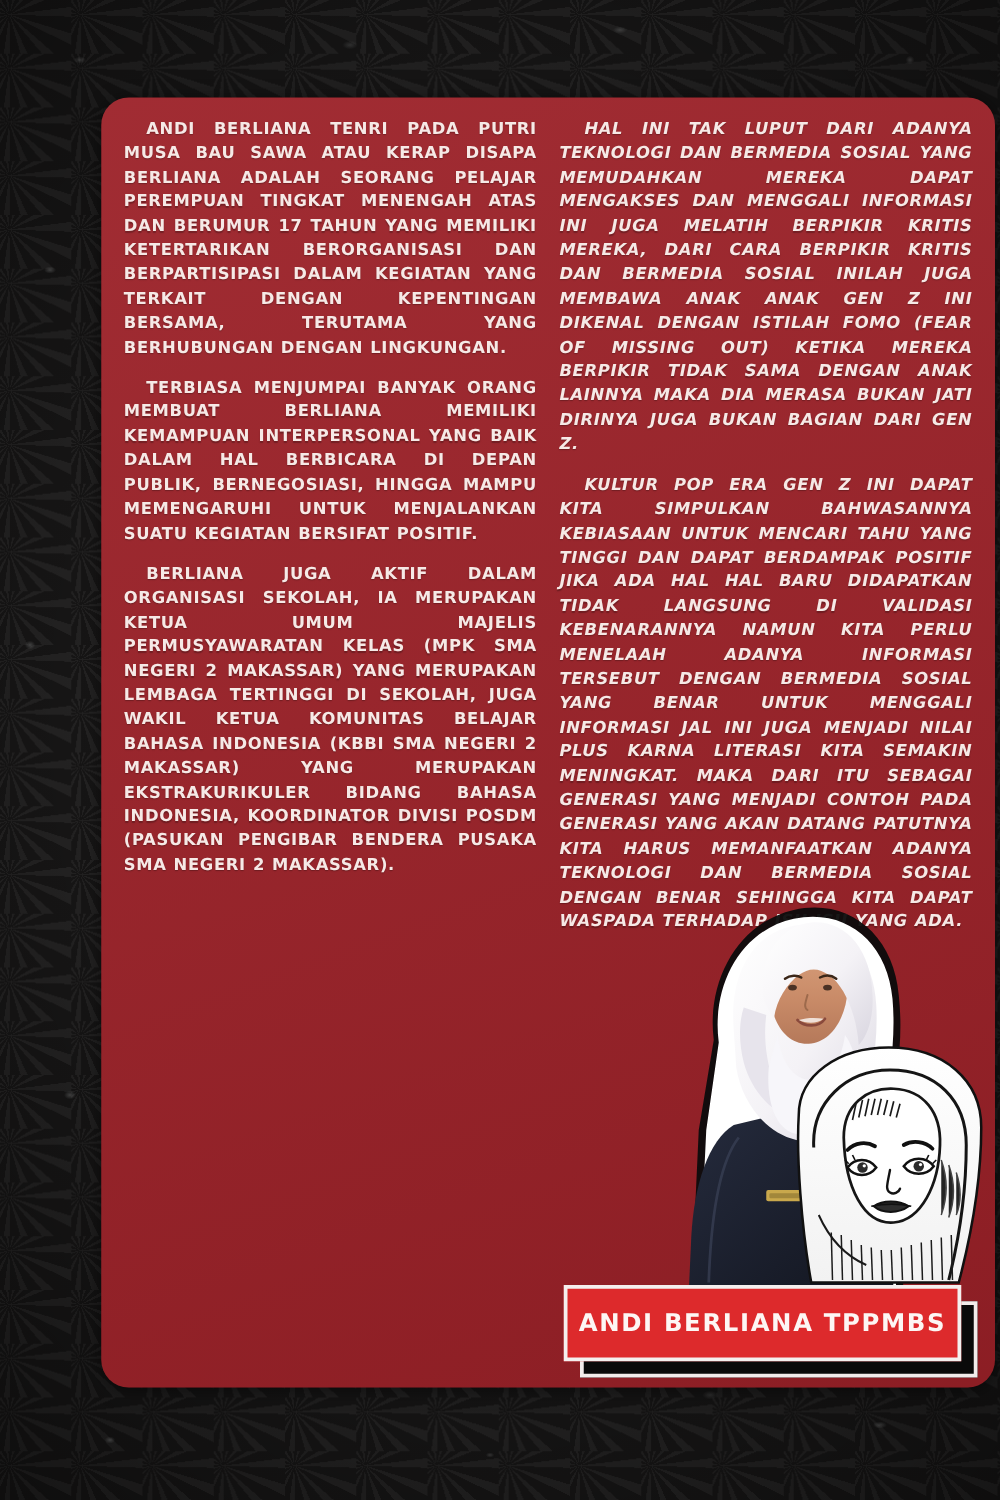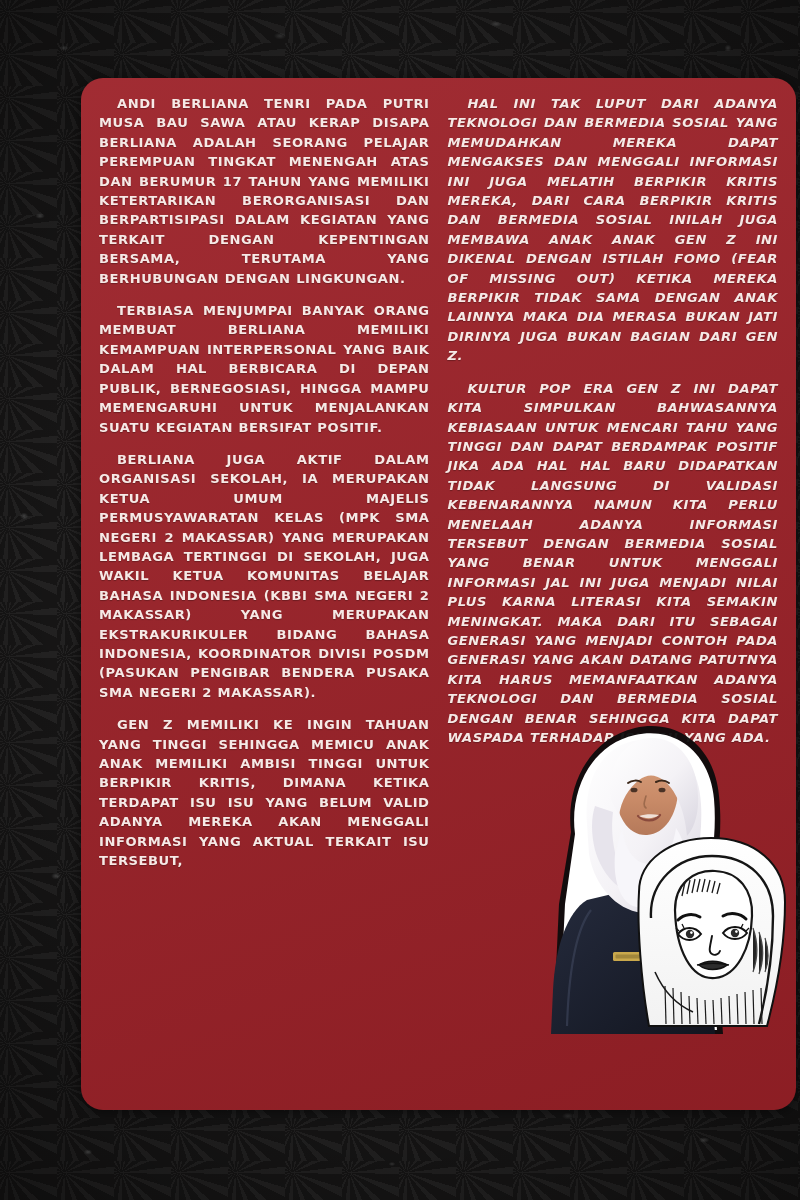--- a/index.html
+++ b/index.html
@@ -188,21 +188,20 @@
 
   <div id="card">
     <div class="card-shade"></div>
 
     <div class="cols">
 
       <div class="col left">
         <p class="body">ANDI BERLIANA TENRI PADA PUTRI MUSA BAU SAWA ATAU KERAP DISAPA BERLIANA ADALAH SEORANG PELAJAR PEREMPUAN TINGKAT MENENGAH ATAS DAN BERUMUR 17 TAHUN YANG MEMILIKI KETERTARIKAN BERORGANISASI DAN BERPARTISIPASI DALAM KEGIATAN YANG TERKAIT DENGAN KEPENTINGAN BERSAMA, TERUTAMA YANG BERHUBUNGAN DENGAN LINGKUNGAN.</p>
         <p class="body">TERBIASA MENJUMPAI BANYAK ORANG MEMBUAT BERLIANA MEMILIKI KEMAMPUAN INTERPERSONAL YANG BAIK DALAM HAL BERBICARA DI DEPAN PUBLIK, BERNEGOSIASI, HINGGA MAMPU MEMENGARUHI UNTUK MENJALANKAN SUATU KEGIATAN BERSIFAT POSITIF.</p>
         <p class="body">BERLIANA JUGA AKTIF DALAM ORGANISASI SEKOLAH, IA MERUPAKAN KETUA UMUM MAJELIS PERMUSYAWARATAN KELAS (MPK SMA NEGERI 2 MAKASSAR) YANG MERUPAKAN LEMBAGA TERTINGGI DI SEKOLAH, JUGA WAKIL KETUA KOMUNITAS BELAJAR BAHASA INDONESIA (KBBI SMA NEGERI 2 MAKASSAR) YANG MERUPAKAN EKSTRAKURIKULER BIDANG BAHASA INDONESIA, KOORDINATOR DIVISI POSDM (PASUKAN PENGIBAR BENDERA PUSAKA SMA NEGERI 2 MAKASSAR).</p>
-        <p class="body">GEN Z MEMILIKI KE INGIN TAHUAN YANG TINGGI SEHINGGA MEMICU ANAK ANAK MEMILIKI AMBISI TINGGI UNTUK BERPIKIR KRITIS, DIMANA KETIKA TERDAPAT ISU ISU YANG BELUM VALID ADANYA MEREKA AKAN MENGGALI INFORMASI YANG AKTUAL TERKAIT ISU TERSEBUT,</p>
       </div>
 
       <div class="col right">
         <p class="body">HAL INI TAK LUPUT DARI ADANYA TEKNOLOGI DAN BERMEDIA SOSIAL YANG MEMUDAHKAN MEREKA DAPAT MENGAKSES DAN MENGGALI INFORMASI INI JUGA MELATIH BERPIKIR KRITIS MEREKA, DARI CARA BERPIKIR KRITIS DAN BERMEDIA SOSIAL INILAH JUGA MEMBAWA ANAK ANAK GEN Z INI DIKENAL DENGAN ISTILAH FOMO (FEAR OF MISSING OUT) KETIKA MEREKA BERPIKIR TIDAK SAMA DENGAN ANAK LAINNYA MAKA DIA MERASA BUKAN JATI DIRINYA JUGA BUKAN BAGIAN DARI GEN Z.</p>
         <p class="body">KULTUR POP ERA GEN Z INI DAPAT KITA SIMPULKAN BAHWASANNYA KEBIASAAN UNTUK MENCARI TAHU YANG TINGGI DAN DAPAT BERDAMPAK POSITIF JIKA ADA HAL HAL BARU DIDAPATKAN TIDAK LANGSUNG DI VALIDASI KEBENARANNYA NAMUN KITA PERLU MENELAAH ADANYA INFORMASI TERSEBUT DENGAN BERMEDIA SOSIAL YANG BENAR UNTUK MENGGALI INFORMASI JAL INI JUGA MENJADI NILAI PLUS KARNA LITERASI KITA SEMAKIN MENINGKAT. MAKA DARI ITU SEBAGAI GENERASI YANG MENJADI CONTOH PADA GENERASI YANG AKAN DATANG PATUTNYA KITA HARUS MEMANFAATKAN ADANYA TEKNOLOGI DAN BERMEDIA SOSIAL DENGAN BENAR SEHINGGA KITA DAPAT WASPADA TERHADAP ISU ISU YANG ADA.</p>
       </div>
 
     </div>
 
     <div id="photo">
@@ -337,15 +336,21 @@
               <path d="M258 290 L259 320"></path>
             <path d="M266 288 L267 320"></path>
               <path d="M274 286 L275 320"></path>
             <path d="M282 284 L283 320"></path>
           </g>
           <path d="M176 268 C184 286 196 300 214 308" fill="none" stroke="#1a1a1a" stroke-width="1.6"></path>
         </g>
       </svg>
     </div>
 
+    <div id="banner-wrap">
+      <div id="banner-shadow"></div>
+      <div id="banner">
+        <span id="banner-label">ANDI BERLIANA TPPMBS</span>
+      </div>
+    </div>
 
   </div>
 </div>
 
 </body></html>

